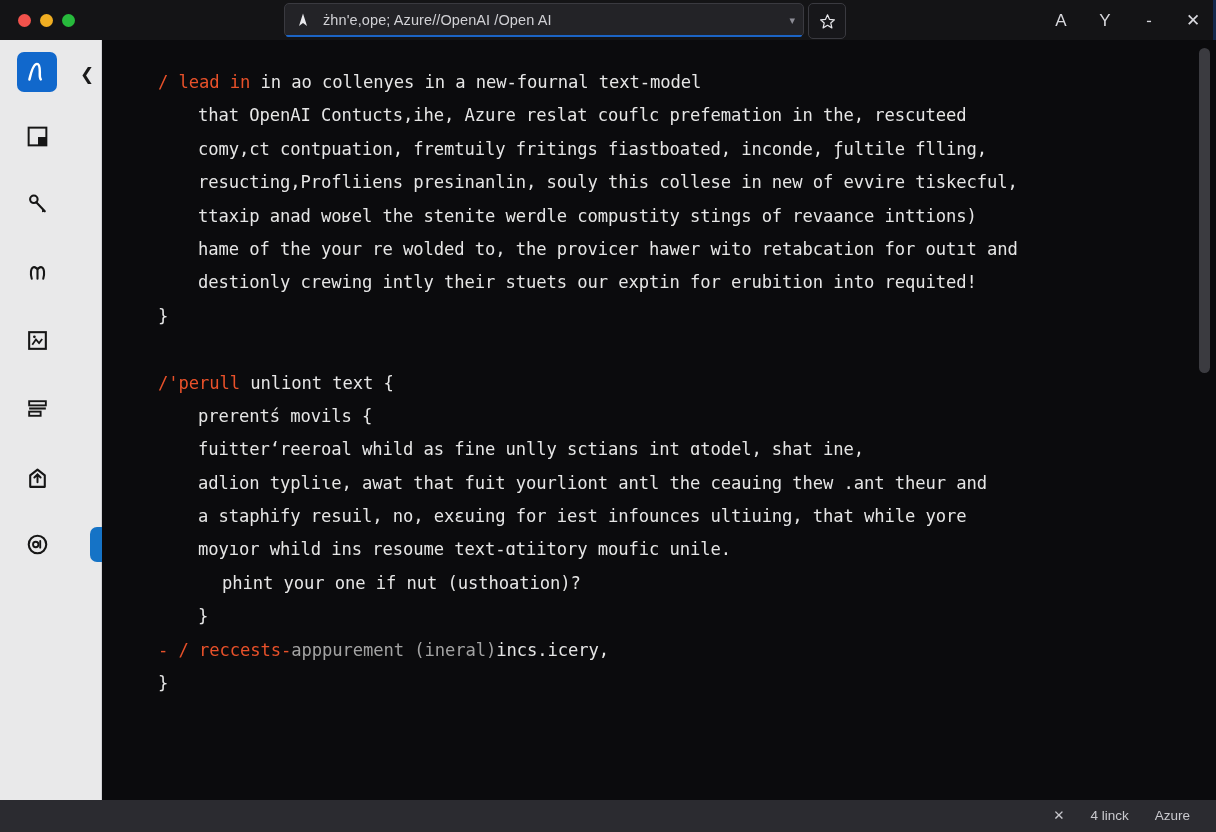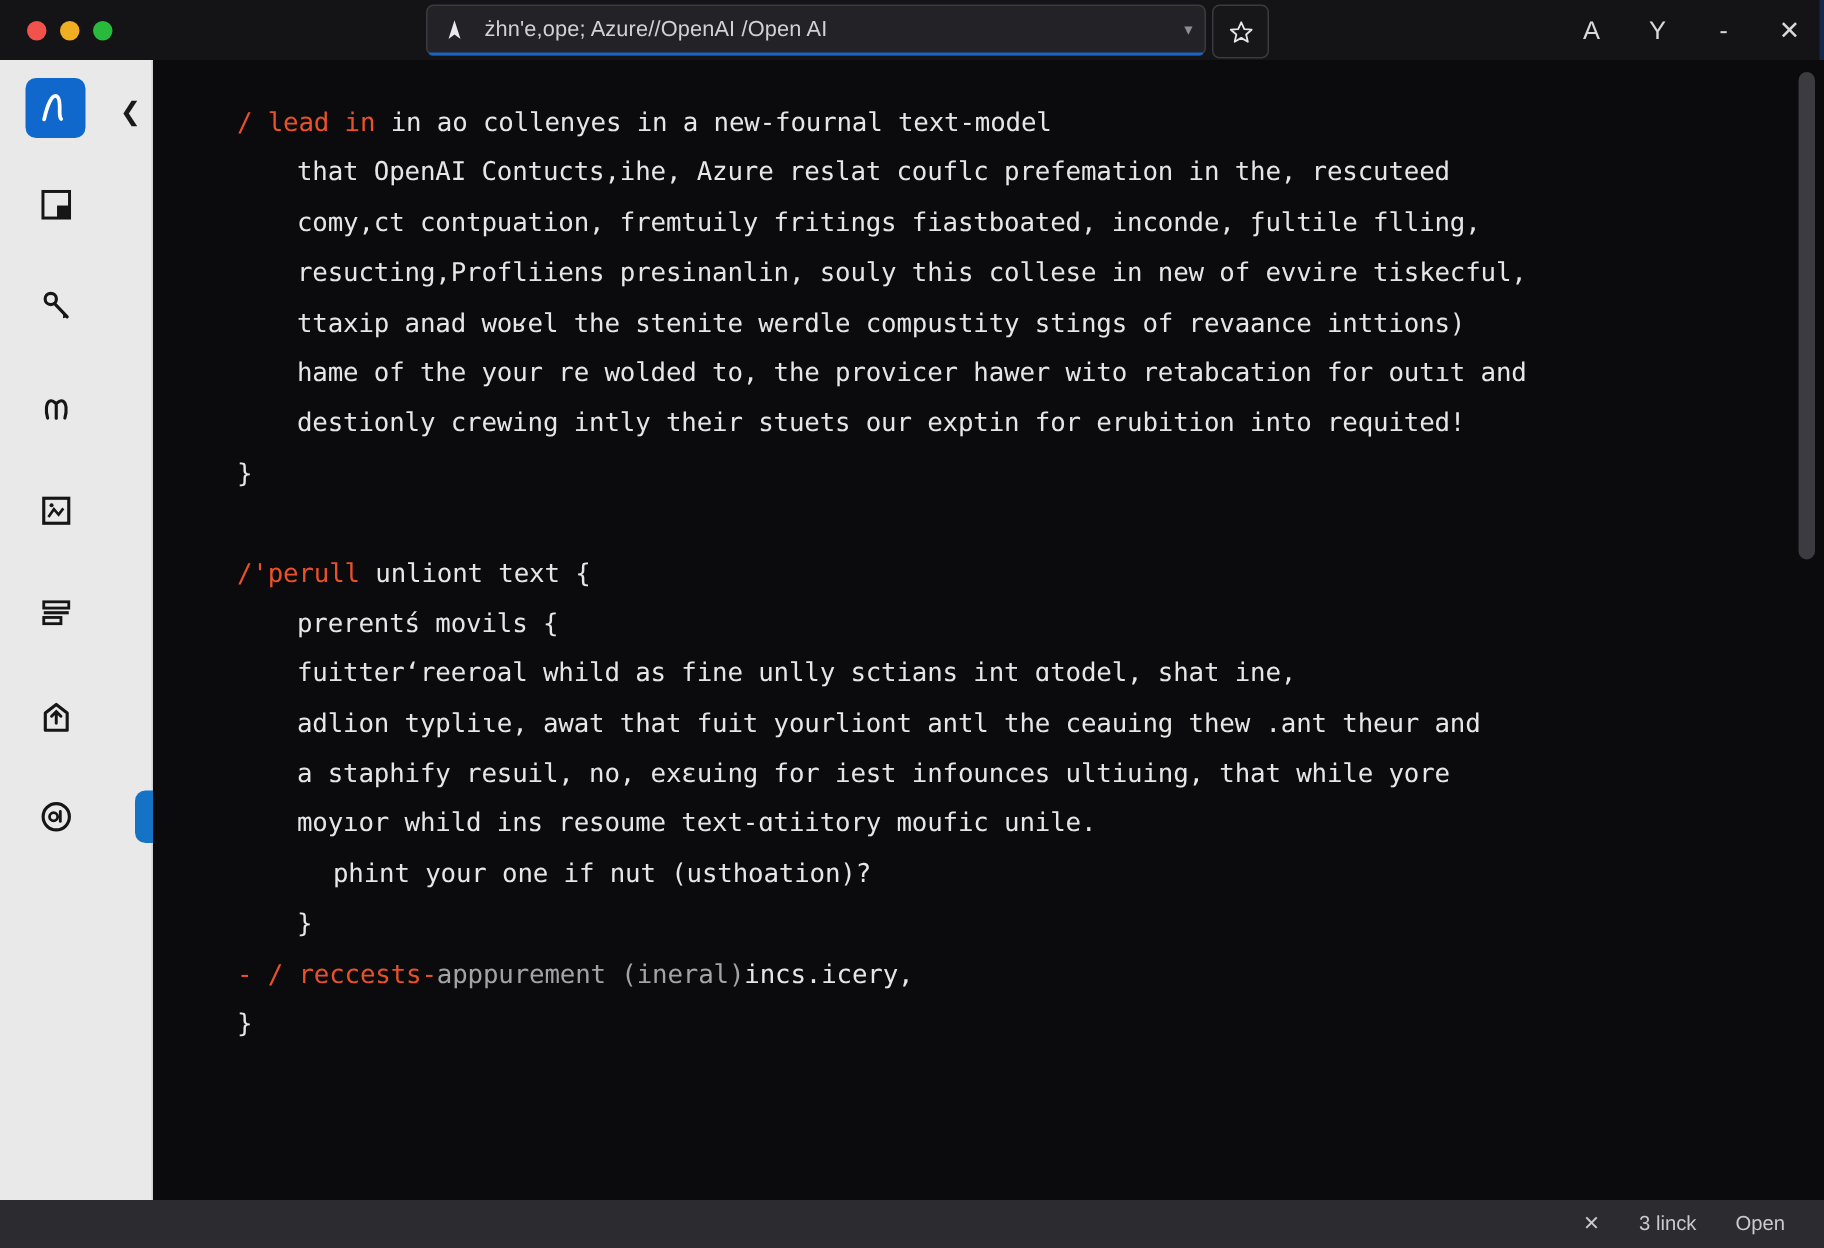--- a/index.html
+++ b/index.html
@@ -372,17 +372,17 @@
   <div class="code-area">
     <div class="code" id="code-root"><span class="ln"><span class="kw">/ lead in</span><span> in ao collenyes in a new-fournal text-model</span></span><span class="ln ind1"><span>that OpenAI Contucts,ihe, Azure reslat couflc prefemation in the, rescuteed</span></span><span class="ln ind1"><span>comy,ct contpuation, fremtuily fritings fiastboated, inconde, ƒultile flling,</span></span><span class="ln ind1"><span>resucting,Profliiens presinanlin, souly this collese in new of evvire tiskecful,</span></span><span class="ln ind1"><span>ttaxip anad woʁel the stenite werdle compustity stings of revaance inttions)</span></span><span class="ln ind1"><span>hame of the your re wolded to, the provicer hawer wito retabcation for outıt and</span></span><span class="ln ind1"><span>destionly crewing intly their stuets our exptin for erubition into requited!</span></span><span class="ln"><span>}</span></span><span class="ln">&nbsp;</span><span class="ln"><span class="kw">/'perull</span><span> unliont text {</span></span><span class="ln ind1"><span>prerentś movils {</span></span><span class="ln ind1"><span>fuitter‘reeroal whild as fine unlly sctians int ɑtodel, shat ine,</span></span><span class="ln ind1"><span>adlion typliɩe, awat that fuit yourliont antl the ceauing thew .ant theur and</span></span><span class="ln ind1"><span>a staphify resuil, no, exɛuing for iest infounces ultiuing, that while yore</span></span><span class="ln ind1"><span>moyıor whild ins resoume text-ɑtiitory moufic unile.</span></span><span class="ln ind2"><span>phint your one if nut (usthoation)?</span></span><span class="ln ind1"><span>}</span></span><span class="ln"><span class="kw">- / reccests-</span><span class="pink">apppurement (ineral)</span><span>incs.icery,</span></span><span class="ln"><span>}</span></span></div>
 
     <div class="scroll-track">
       <div class="scroll-thumb" id="scroll-thumb" style="top: 4px; height: 325px;"></div>
     </div>
   </div>
 
   <div class="statusbar">
     <span>✕</span>
-    <span>3 linck</span>
-    <span>Open</span>
+    <span>4 linck</span>
+    <span>Azure</span>
   </div>
 
 </div>
 
 </body></html>

